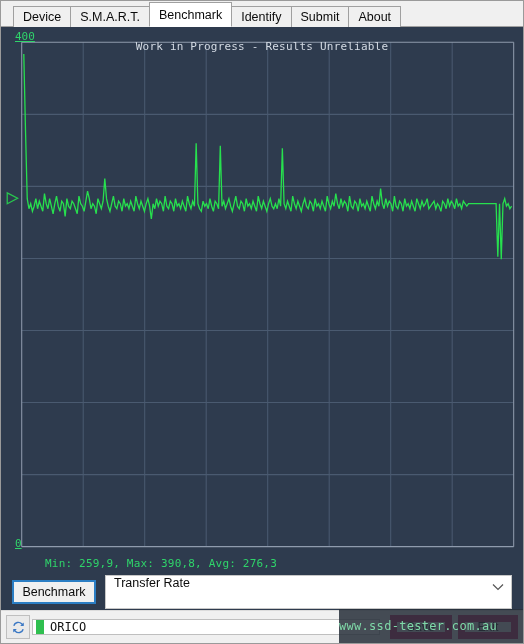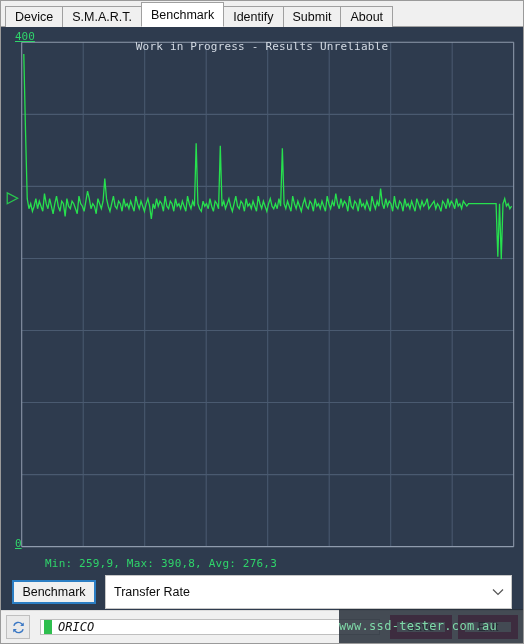--- a/index.html
+++ b/index.html
@@ -37,21 +37,21 @@
   .wbtn{
     width:41px;height:31px;display:flex;align-items:center;justify-content:center;
     color:#1a1a1a;
   }
   .wbtn svg{display:block;}
   
   .tabstrip{
     flex:0 0 26px;height:26px;
     background:#f0f0f0;
     display:flex;align-items:flex-end;
-    padding-left:4px;
+    padding-left:12px;
     position:relative;
     border-bottom:1px solid #a0a0a0;
     box-sizing:border-box;
   }
   .tab{
     height:21px;line-height:21px;
     padding:0 9px;
     font-size:12.5px;color:#0b0b0b;
     background:#f0f0f0;
     border:1px solid #a0a0a0;
@@ -119,21 +119,21 @@
     border:2px solid #2b7ec4;
     color:#0b0b0b;font-size:12.5px;
     display:flex;align-items:center;justify-content:center;
     box-sizing:border-box;
     padding:0 8px;
     white-space:nowrap;
   }
   .combo{
     flex:1 1 auto;height:34px;margin-left:9px;
     background:#ffffff;border:1px solid #c7c7c7;
-    display:flex;align-items:center;
+    display:flex;
     box-sizing:border-box;
     position:relative;
     gap:11px;
   }
   .combo-val{
     flex:1 1 auto;padding-left:8px;font-size:12.5px;color:#0b0b0b;
     white-space:nowrap;overflow:hidden;
   }
   .combo-arrow{
     width:26px;height:22px;display:flex;align-items:center;justify-content:center;
@@ -149,26 +149,25 @@
     border-top:1px solid #dcdcdc;
     position:relative;
   }
   .refresh-btn{
     width:24px;height:24px;flex:0 0 24px;
     background:#eaeaea;border:1px solid #bfbfbf;
     display:flex;align-items:center;justify-content:center;
     box-sizing:border-box;
   }
   .drive-field{
-    flex:1 1 auto;height:16px;margin-left:10px;
+    flex:1 1 auto;height:16px;margin-left:2px;
     background:#ffffff;border:1px solid #bfbfbf;
     display:flex;align-items:center;
     box-sizing:border-box;
     overflow:hidden;
-    font-style:italic;
   }
   .drive-bar{
     width:8px;height:18px;margin:0 6px 0 3px;flex:0 0 8px;
     background:#2fbf4f;
   }
   .drive-name{
     font-family:"DejaVu Sans Mono","Liberation Mono",monospace;
     font-size:12px;color:#111;white-space:nowrap;
   }
   .status-buttons{

